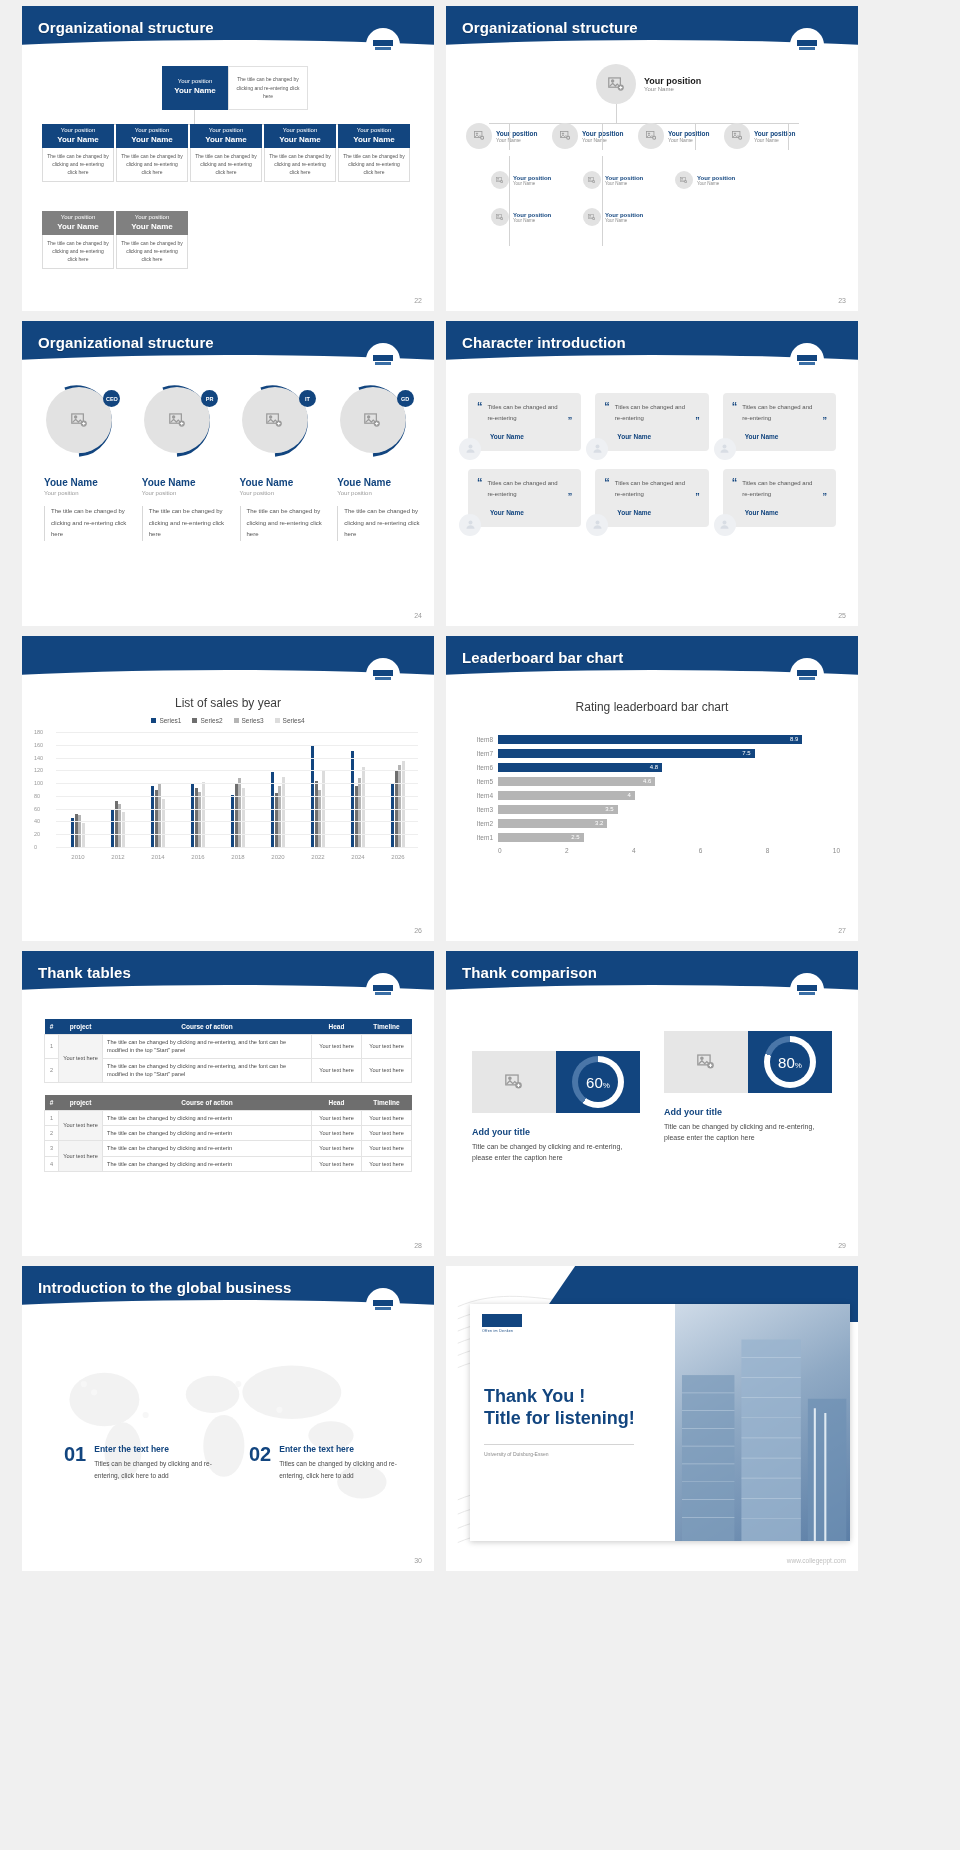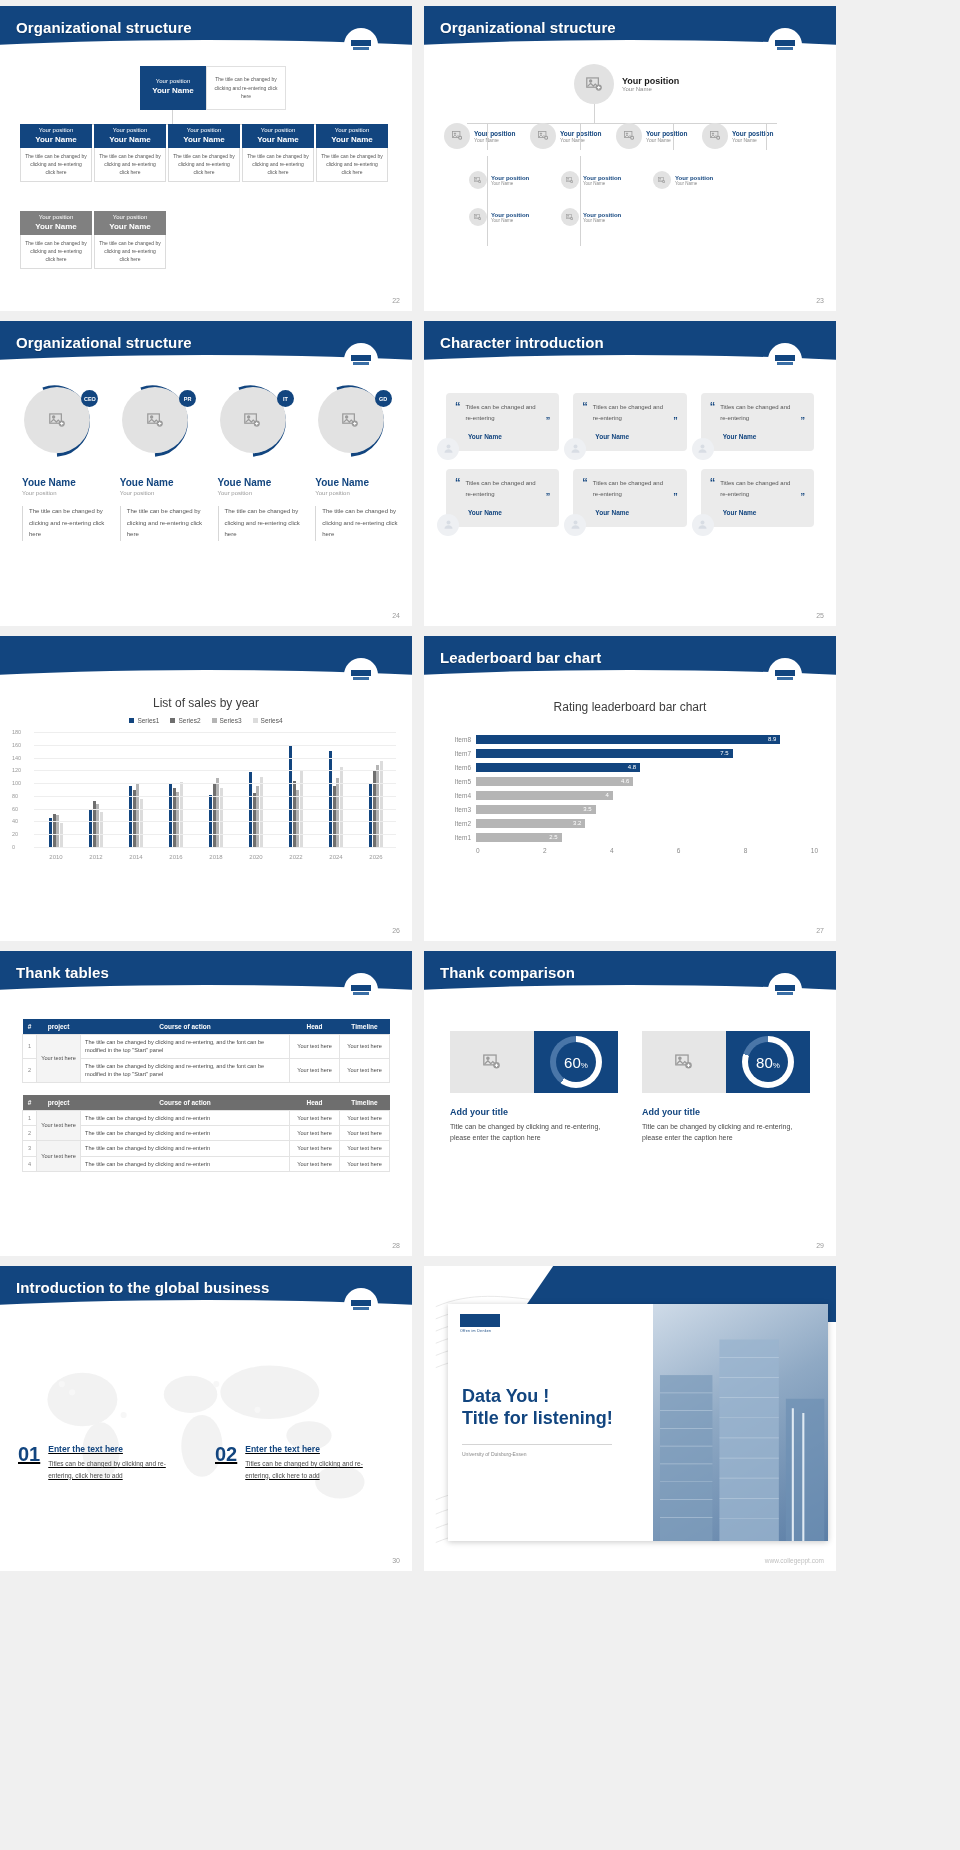--- a/index.html
+++ b/index.html
@@ -8,21 +8,21 @@
     background: #f0f0f0;
     font-family: "Liberation Sans", sans-serif;
     overflow: hidden;
   }
   .grid {
     display: grid;
     grid-template-columns: 412px 412px;
     grid-template-rows: repeat(5, 305px);
     column-gap: 12px;
     row-gap: 10px;
-    padding: 6px 0;
+    padding: 6px 22px;
   }
   .slide {
     position: relative;
     background: #fff;
     overflow: hidden;
   }
   
   .hdr {
     position: relative;
     height: 46px;
@@ -877,21 +877,21 @@
   <div class="slide">
     <div class="hdr">
       <div class="hdr-title">Thank comparison</div>
       <div class="curve"></div>
     </div>
     <div class="badge">
         <div class="b1"></div>
         <div class="b2"></div>
       </div>
     <div id="s29items" style="position:absolute;left:26px;right:26px;top:80px;display:flex;gap:24px;">
-        <div style="flex: 1 1 0%;">
+        <div style="flex: 1 1 0%; margin-top: 20px;">
           <div style="display:flex;height:62px">
             <div style="flex:1;background:#e6e6e6;display:flex;align-items:center;justify-content:center">
               <svg width="18" height="16" viewBox="0 0 22 19" fill="none" stroke="#9b9b9b" stroke-width="1.6">
                 <rect x="1" y="1" width="15" height="12"></rect>
                 <circle cx="6" cy="5" r="1.4" fill="#9b9b9b"></circle>
                 <path d="M2 12l4-4 3.5 3.5L12 9l4 4"></path>
                 <circle cx="16.5" cy="13.5" r="4" fill="#9b9b9b" stroke="none"></circle>
                 <path d="M16.5 11.5v4M14.5 13.5h4" stroke="#fff" stroke-width="1.3"></path>
               </svg>
             </div>
@@ -951,21 +951,21 @@
       </g>
       <g fill="#f1f1f1">
         <circle cx="60" cy="70" r="3"></circle>
           <circle cx="70" cy="78" r="3"></circle>
           <circle cx="120" cy="100" r="3"></circle>
         <circle cx="210" cy="70" r="3"></circle>
           <circle cx="250" cy="95" r="3"></circle>
           <circle cx="290" cy="150" r="3"></circle>
       </g>
     </svg>
-    <div id="s30blocks" style="position:absolute;left:18px;right:26px;top:178px;display:flex;gap:26px;text-decoration:underline;">
+    <div id="s30blocks" style="position:absolute;left:42px;right:26px;top:178px;display:flex;gap:26px;">
         <div style="flex: 1 1 0%; display: flex; gap: 8px;">
           <div style="font-size:20px;font-weight:bold;color:#12457f;line-height:1">01</div>
           <div>
             <div style="font-size:8.5px;font-weight:bold;color:#12457f">Enter the text here</div>
             <div style="margin-top:4px;font-size:6.5px;color:#4a4a4a;line-height:1.8">Titles can be changed by clicking and re-entering, click here to add</div>
           </div>
         </div>
         <div style="flex: 1 1 0%; display: flex; gap: 8px;">
           <div style="font-size:20px;font-weight:bold;color:#12457f;line-height:1">02</div>
           <div>
@@ -1003,21 +1003,21 @@
             <g stroke="#c9d8e6" stroke-width=".6" opacity=".6">
               <path d="M4 75h30M4 90h30M4 105h30M4 120h30M4 135h30M4 150h30M4 165h30M4 180h30"></path>
               <path d="M38 45h34M38 62h34M38 79h34M38 96h34M38 113h34M38 130h34M38 147h34M38 164h34M38 181h34"></path>
             </g>
             <path d="M80 88v112M86 92v108" stroke="#dfe9f2" stroke-width="1.2"></path>
           </svg>
         </div>
         <div style="position:absolute;left:12px;top:10px;width:40px;height:13px;background:#12457f;"></div>
         <div style="position:absolute;left:12px;top:25px;font-size:3.6px;color:#12457f;letter-spacing:.3px;">Offen im Denken</div>
         <div style="position:absolute;left:14px;top:82px;">
-          <div style="font-size:18px;font-weight:bold;color:#12457f;line-height:1.22;">Data You !</div>
+          <div style="font-size:18px;font-weight:bold;color:#12457f;line-height:1.22;">Thank You !</div>
           <div style="font-size:18px;font-weight:bold;color:#12457f;line-height:1.22;">Title for listening!</div>
         </div>
         <div style="position:absolute;left:14px;top:140px;width:150px;height:1px;background:#d4d4d4;"></div>
         <div style="position:absolute;left:14px;top:147px;font-size:5px;color:#8a8a8a;">University of Duisburg-Essen</div>
       </div>
       <div class="foot-url">www.collegeppt.com</div>
     </div>
   </div>
 
 </div>

